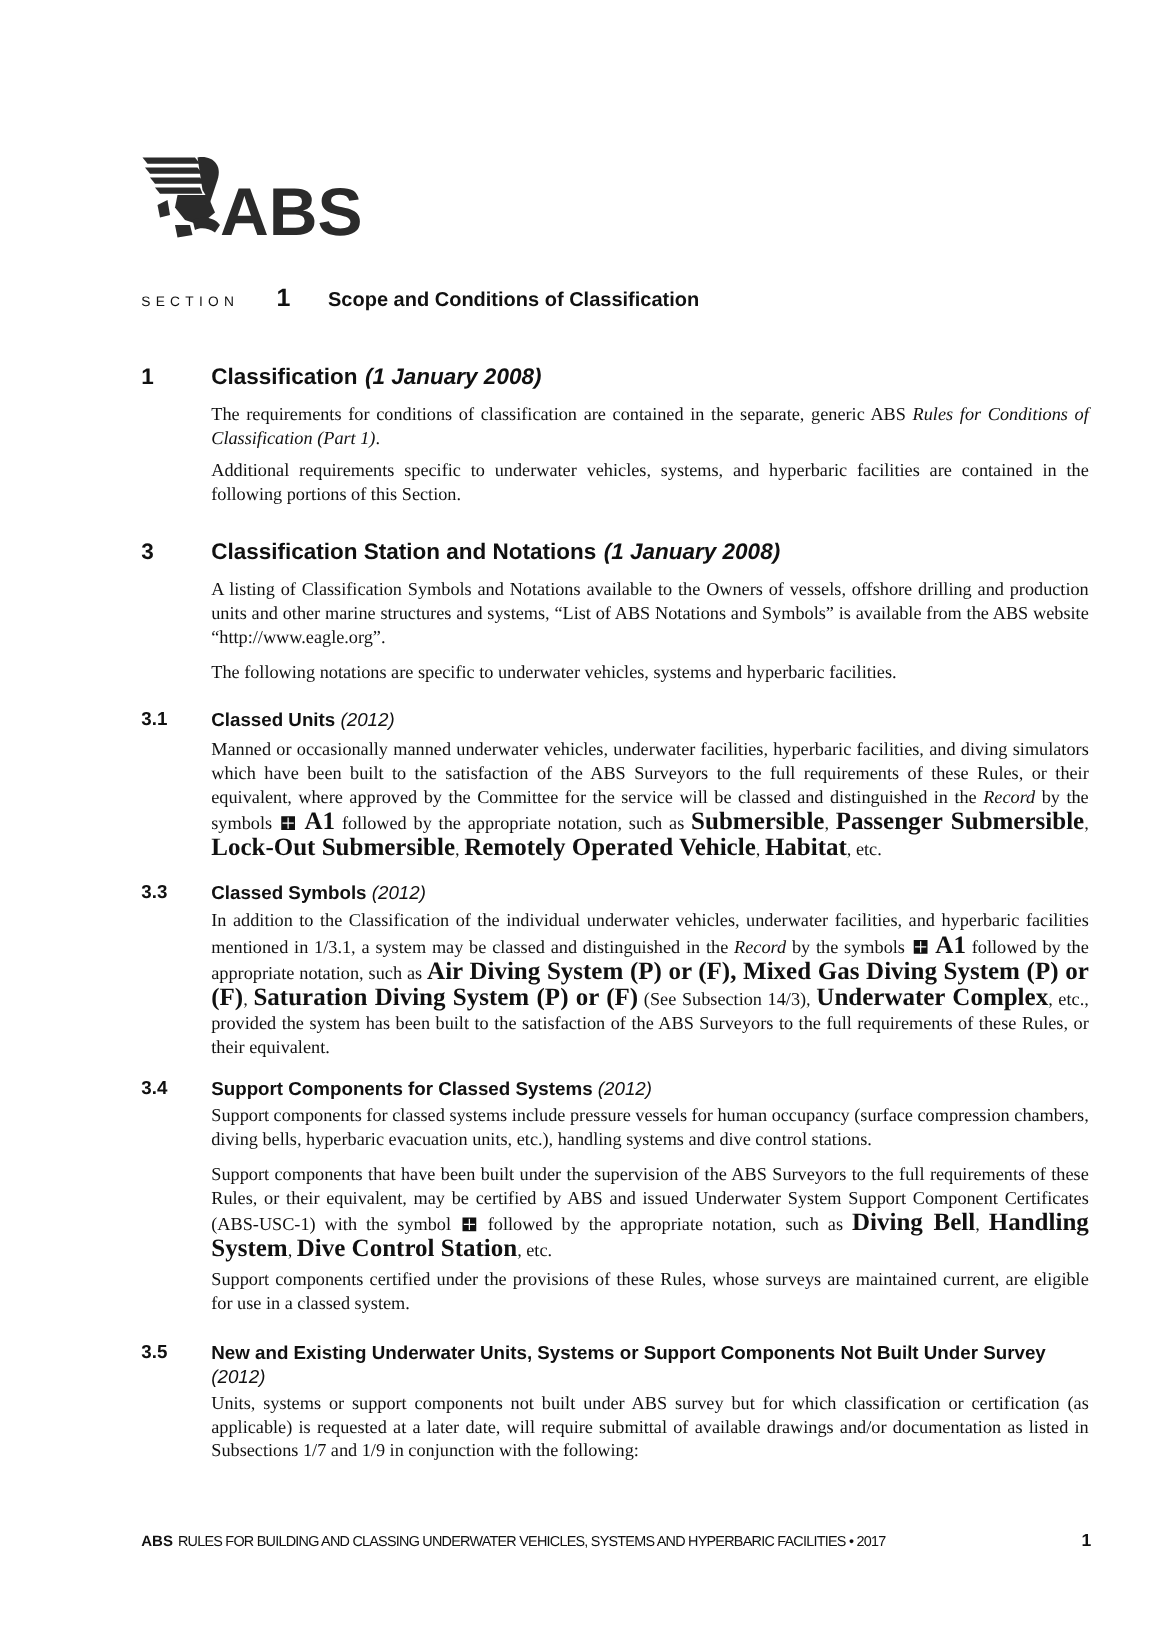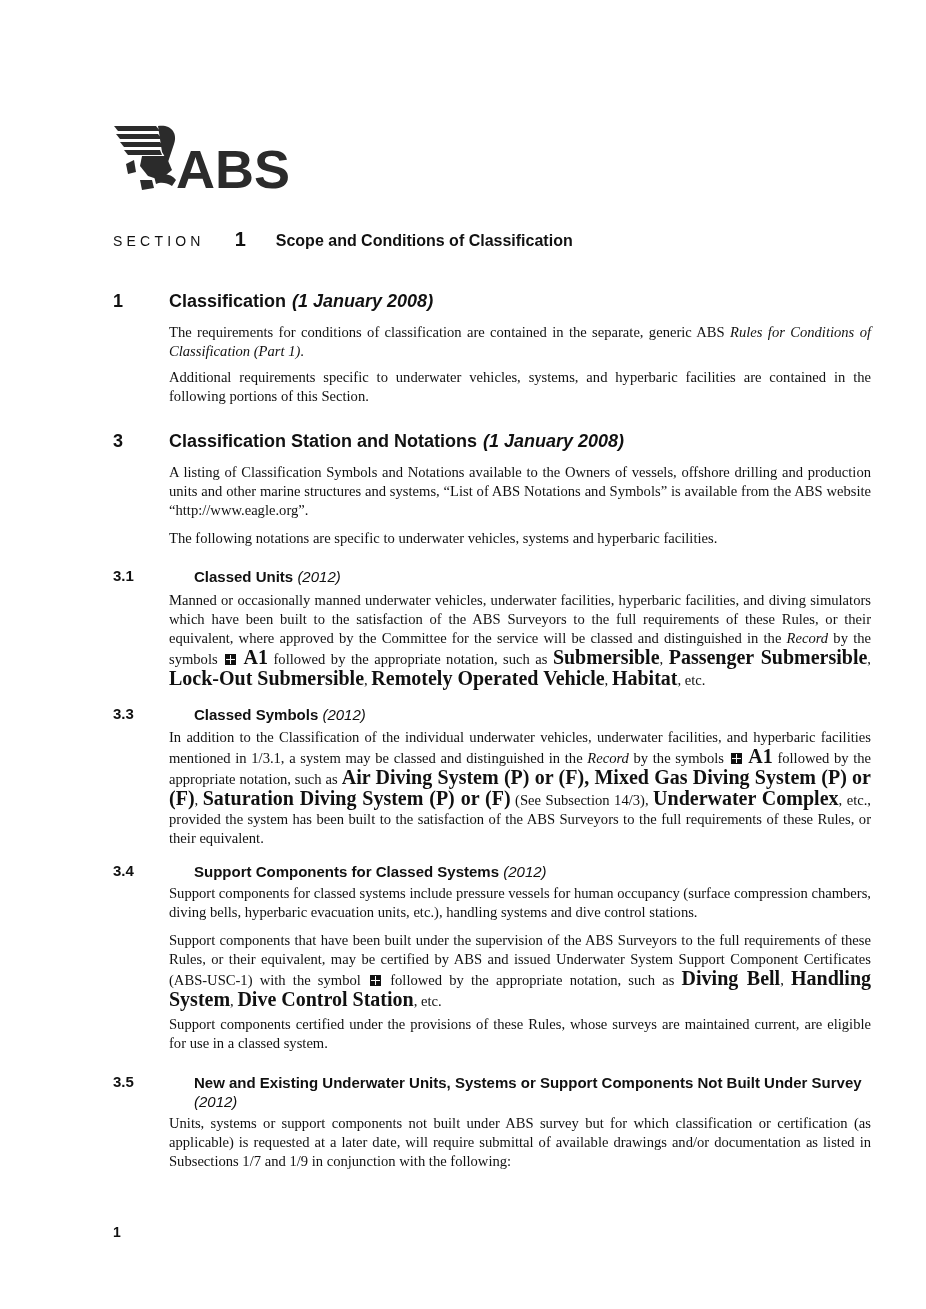--- a/index.html
+++ b/index.html
@@ -2,30 +2,30 @@
 <html><head>
 <meta charset="utf-8">
 <style>
   html, body { margin: 0; padding: 0; background: #ffffff; }
   body { width: 926px; height: 1309px; position: relative; overflow: hidden; color: #111; }
 
   #logo { position: absolute; left: 112px; top: 122px; width: 192px; height: 72px; }
   #logo svg { display: block; }
 
   .section-title { position: absolute; left: 113px; top: 228px; display: flex; align-items: baseline; white-space: nowrap; }
-  .section-word { font-family: "Liberation Sans", sans-serif; font-size: 14px; letter-spacing: 4.2px; color: #111; }
+  .section-word { font-family: "Liberation Sans", sans-serif; font-size: 11px; letter-spacing: 4.2px; color: #111; }
   .section-num { font-family: "Liberation Sans", sans-serif; font-weight: bold; font-size: 20px; margin-left: 30px; }
   .section-name { font-family: "Liberation Sans", sans-serif; font-weight: bold; font-size: 16px; margin-left: 30px; }
 
   .h1 { position: absolute; left: 113px; font-family: "Liberation Sans", sans-serif; font-size: 18px; display: flex; white-space: nowrap; }
   .h1 .num { font-weight: bold; width: 56px; }
   .h1 .title { font-weight: bold; }
   .h1 .date { font-style: italic; margin-left: 6px; font-weight: bold; }
 
-  .h2 { position: absolute; left: 113px; font-family: "Liberation Sans", sans-serif; font-size: 15px; display: flex; gap: 25px; }
+  .h2 { position: absolute; left: 113px; font-family: "Liberation Sans", sans-serif; font-size: 15px; display: flex; }
   .h2 .num { font-weight: bold; width: 56px; flex: none; }
   .h2 .titlewrap { width: 702px; line-height: 19px; }
   .h2 .title { font-weight: bold; }
   .h2 .date { font-style: italic; font-weight: normal; }
 
   .para { position: absolute; left: 169px; width: 702px; font-family: "Liberation Serif", serif; font-size: 14.6px; line-height: 19px; text-align: justify; margin: 0; }
   .para i { font-style: italic; }
   .b { font-family: Liberation Serif, serif; font-weight: bold; font-size: 20px; }
   .sym { display: inline-block; width: 11px; height: 11px; background: #111; position: relative; vertical-align: -1px; margin: 0 2px; }
   .sym::before, .sym::after { content: ""; position: absolute; background: #fff; }
@@ -99,14 +99,15 @@
 <p class="para" style="top:931px;"><span>Support components that have been built under the supervision of the ABS Surveyors to the full requirements of these Rules, or their equivalent, may be certified by ABS and issued Underwater System Support Component Certificates (ABS-USC-1) with the symbol </span><span class="sym"></span><span> followed by the appropriate notation, such as </span><span class="b">Diving Bell</span><span>, </span><span class="b">Handling System</span><span>, </span><span class="b">Dive Control Station</span><span>, etc.</span></p>
 <p class="para" style="top:1015px;">Support components certified under the provisions of these Rules, whose surveys are maintained current, are eligible for use in a classed system.</p>
 
 <div class="h2" style="top:1073px;">
   <span class="num">3.5</span>
   <span class="titlewrap"><span class="title">New and Existing Underwater Units, Systems or Support Components Not Built Under Survey</span> <span class="date">(2012)</span></span>
 </div>
 <p class="para" style="top:1114px;">Units, systems or support components not built under ABS survey but for which classification or certification (as applicable) is requested at a later date, will require submittal of available drawings and/or documentation as listed in Subsections 1/7 and 1/9 in conjunction with the following:</p>
 
 <div class="footer">
+  <span class="left"><span class="brand">ABS</span><span>RULES FOR BUILDING AND CLASSING UNDERWATER VEHICLES, SYSTEMS AND HYPERBARIC FACILITIES • 2017</span></span>
   <span class="page">1</span>
 </div>
 
 </body></html>

